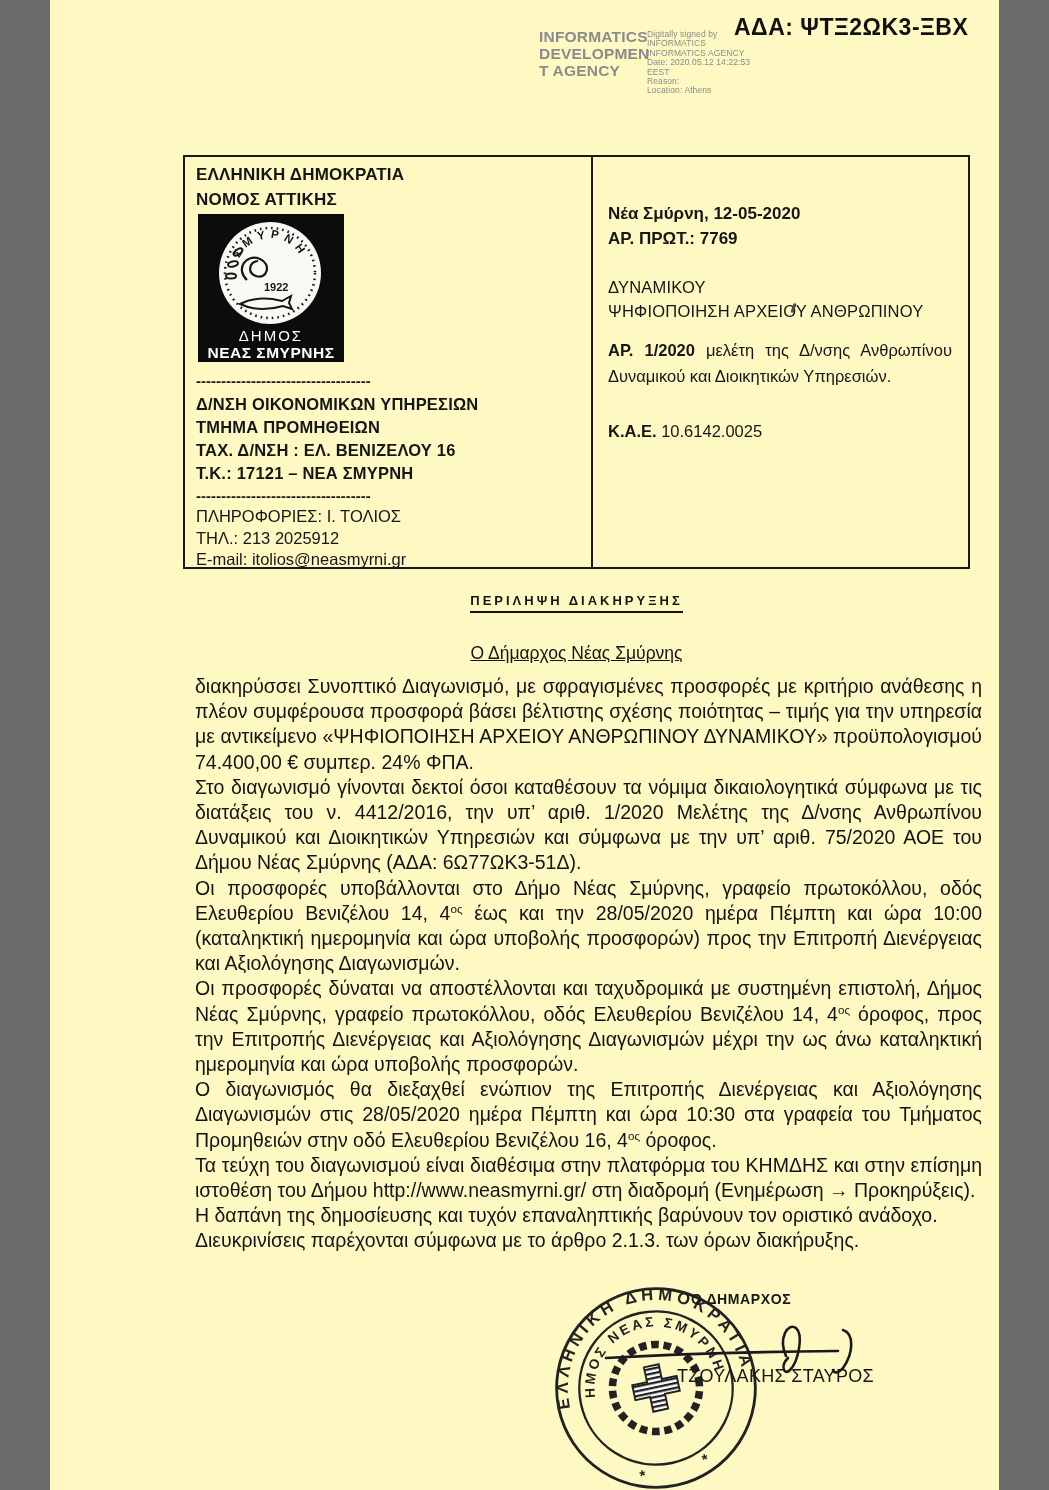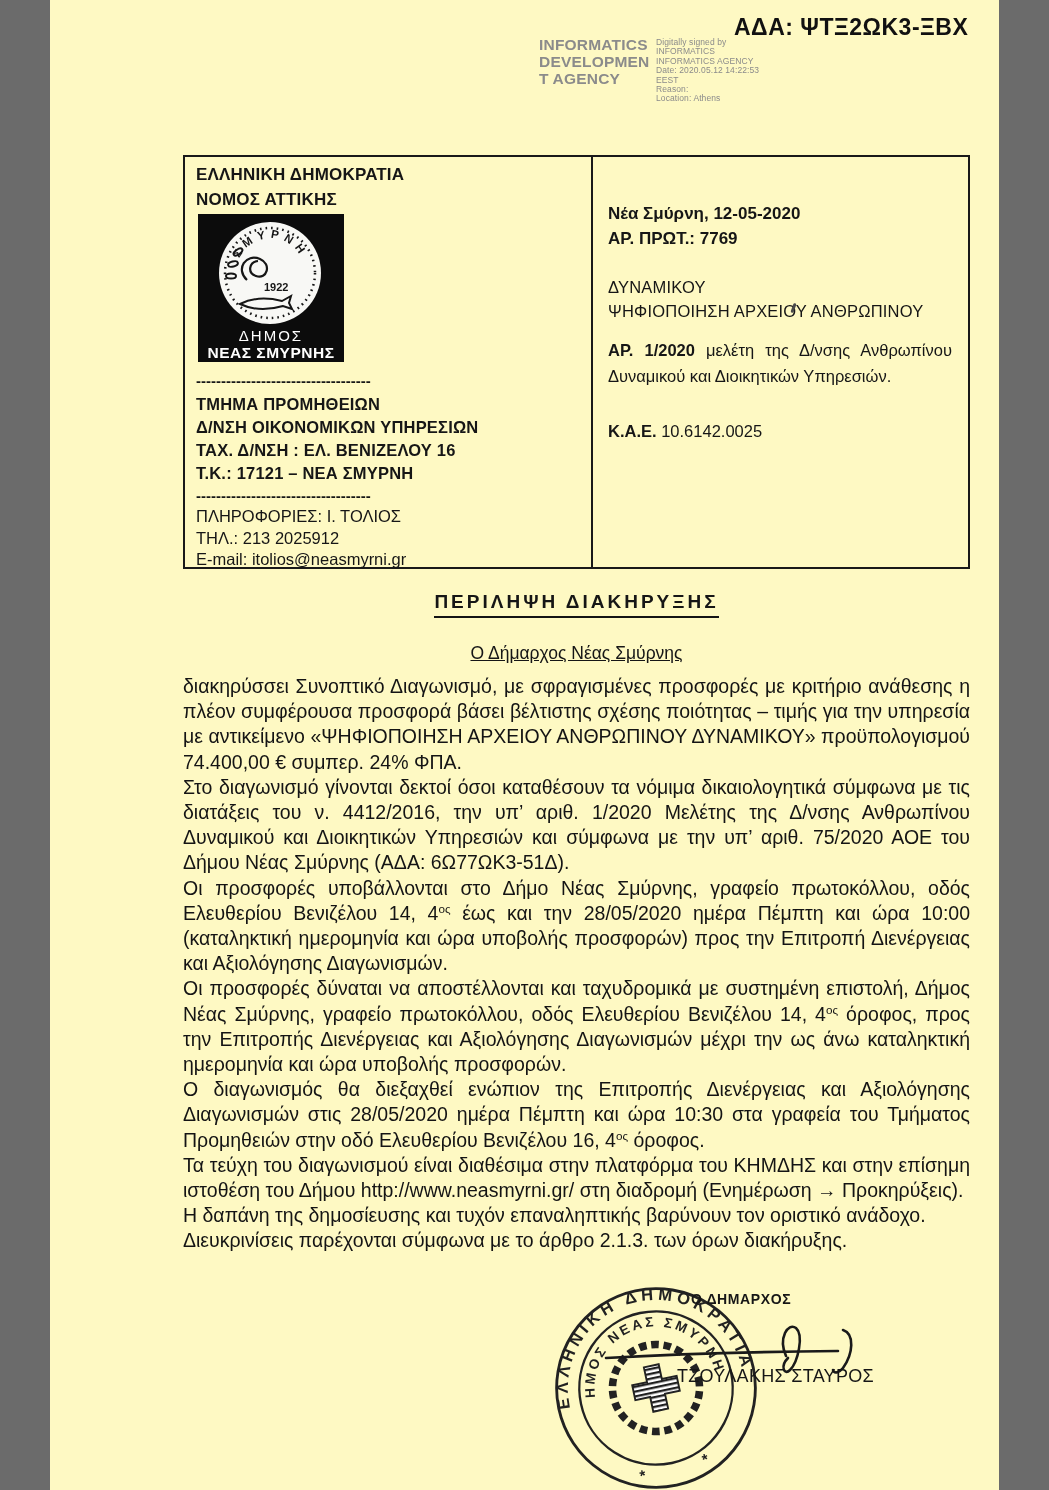--- a/index.html
+++ b/index.html
@@ -11,21 +11,21 @@
     overflow:hidden;
     font-family:"Liberation Sans","DejaVu Sans",sans-serif;
     color:#161616;
   }
   .abs{position:absolute;}
 
   
   .ada{left:684px;top:14px;font-size:23px;font-weight:bold;letter-spacing:.5px;color:#111;}
 
   
-  .digsig{left:489px;top:36px;display:flex;gap:9px;color:#8b8b8b;}
+  .digsig{left:489px;top:28px;display:flex;color:#8b8b8b;}
   .digsig-agency{width:108px;font-size:15.5px;font-weight:bold;line-height:17px;letter-spacing:.2px;}
   .digsig-details{width:118px;font-size:8.5px;line-height:9.4px;padding-top:2px;letter-spacing:.1px;}
 
   
   .header-box{left:133px;top:155px;width:787px;height:414px;border:2.5px solid #191919;display:flex;box-sizing:border-box;}
   .hb-left{width:408px;border-right:2.5px solid #191919;box-sizing:border-box;padding:5px 10px 0 11px;}
   .hb-right{flex:1;box-sizing:border-box;padding:44px 16px 12px 15px;}
 
   .auth-line{font-size:17px;font-weight:bold;line-height:25px;letter-spacing:.2px;}
   .logo-wrap{margin:2px 0 0 2px;width:146px;height:148px;}
@@ -37,25 +37,25 @@
 
   .hr-line{font-size:17px;font-weight:bold;line-height:25px;}
   .hr-subject{margin-top:24px;}
   .subject-line{font-size:16.5px;line-height:24px;letter-spacing:.2px;}
   .hr-study{margin-top:14px;font-size:16.5px;line-height:26px;text-align:justify;}
   .hr-kae{margin-top:33px;font-size:16.5px;}
   .pen-tick{left:742px;top:303px;width:3px;height:10px;background:#4a4a4a;transform:rotate(20deg);border-radius:2px;}
 
   
   .title-wrap{left:133px;top:591px;width:787px;text-align:center;}
-  .doc-title{display:inline-block;font-size:19px;font-weight:bold;letter-spacing:3px;border-bottom:2.5px solid #141414;padding-bottom:3px;}
+  .doc-title{display:inline-block;font-size:13px;font-weight:bold;letter-spacing:3px;border-bottom:2.5px solid #141414;padding-bottom:3px;}
   .subtitle-wrap{left:133px;top:643px;width:787px;text-align:center;font-size:17.5px;text-decoration:underline;}
 
   
-  .body-text{left:133px;top:674px;width:787px;font-size:19.5px;line-height:25.2px;text-align:justify;color:#141414;}
+  .body-text{left:145px;top:674px;width:787px;font-size:19.5px;line-height:25.2px;text-align:justify;color:#141414;}
   .body-text p{margin:0;}
   .body-text sup{font-size:.6em;line-height:0;}
 
   
   .seal-svg{left:494px;top:1282px;}
   .sig-script{left:550px;top:1318px;}
   .sig-role{left:641px;top:1291px;font-size:14px;font-weight:bold;letter-spacing:.6px;}
   .sig-name{left:627px;top:1366px;font-size:18px;font-weight:normal;letter-spacing:.3px;}
 </style>
 </head>
@@ -107,22 +107,22 @@
           <text x="66" y="77" font-size="11" font-weight="bold" fill="#161616" font-family="Liberation Sans, sans-serif">1922</text>
           <path d="M42,90 q18,-9 42,-3 l9,-5 -2,7 3,6 -9,-3 q-24,7 -43,-2 z" fill="none" stroke="#161616" stroke-width="2"></path>
           <text x="73" y="127" text-anchor="middle" font-size="15" fill="#ffffff" letter-spacing="2" font-family="Liberation Sans, sans-serif">ΔΗΜΟΣ</text>
           <text x="73" y="144" text-anchor="middle" font-size="15.5" font-weight="bold" fill="#ffffff" letter-spacing=".5" font-family="Liberation Sans, sans-serif">ΝΕΑΣ ΣΜΥΡΝΗΣ</text>
         </svg>
       </div>
 
       <div class="dashes">-----------------------------------</div>
 
       <div class="dept-block">
+        <div class="dept-line">Δ/ΝΣΗ ΟΙΚΟΝΟΜΙΚΩΝ ΥΠΗΡΕΣΙΩΝ</div>
         <div class="dept-line">ΤΜΗΜΑ ΠΡΟΜΗΘΕΙΩΝ</div>
-        <div class="dept-line">Δ/ΝΣΗ ΟΙΚΟΝΟΜΙΚΩΝ ΥΠΗΡΕΣΙΩΝ</div>
         <div class="dept-line">ΤΑΧ. Δ/ΝΣΗ : ΕΛ. ΒΕΝΙΖΕΛΟΥ 16</div>
         <div class="dept-line">Τ.Κ.: 17121 – ΝΕΑ ΣΜΥΡΝΗ</div>
       </div>
 
       <div class="dashes" style="margin-top:4px;">-----------------------------------</div>
 
       <div class="contact-block">
         <div class="contact-line">ΠΛΗΡΟΦΟΡΙΕΣ: Ι. ΤΟΛΙΟΣ</div>
         <div class="contact-line">ΤΗΛ.: 213 2025912</div>
         <div class="contact-line">E-mail: itolios@neasmyrni.gr</div>

